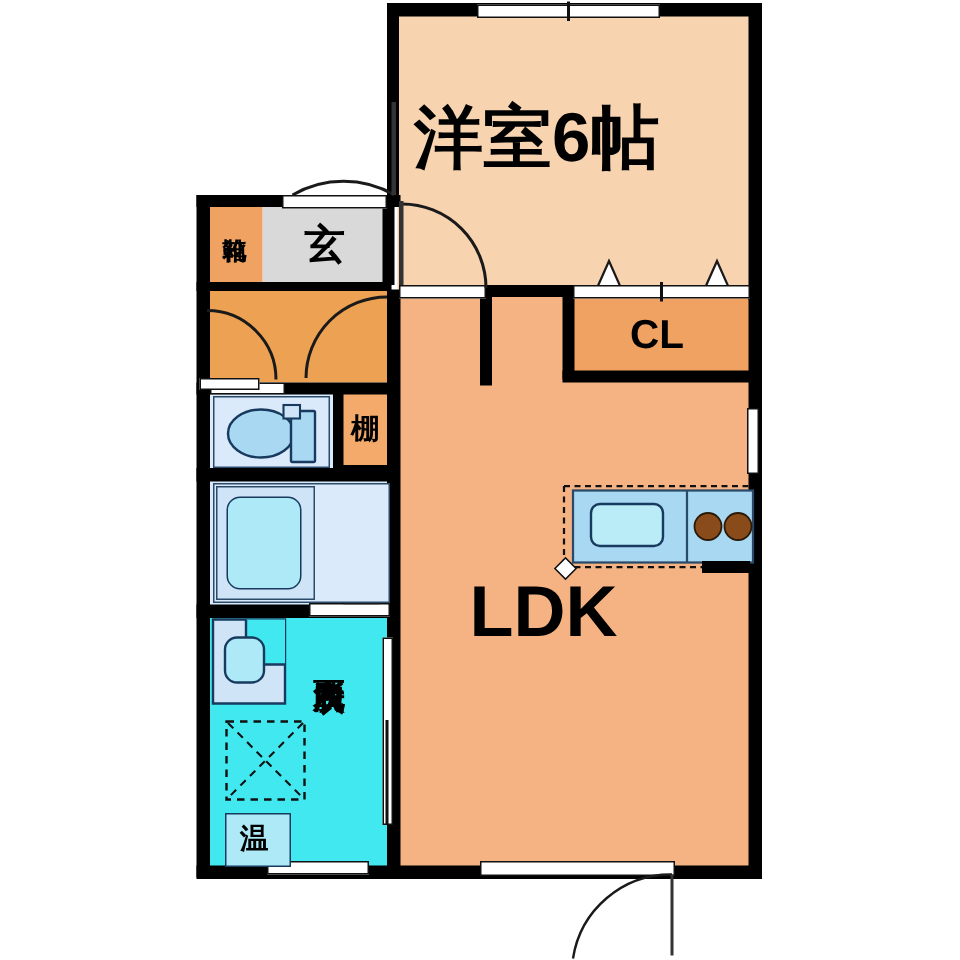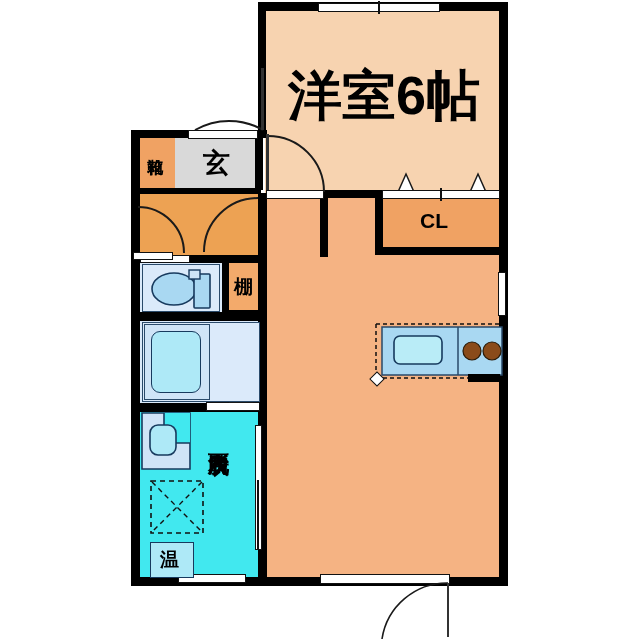--- a/index.html
+++ b/index.html
@@ -160,24 +160,25 @@
     <line x1="2" y1="2" x2="126" y2="2" stroke="#111" stroke-width="1.5" stroke-dasharray="4,3"></line>
     <rect x="8" y="5" width="120" height="48" fill="#a9d8f2" stroke="#2a4a6a" stroke-width="1.5"></rect>
     <line x1="84" y1="5" x2="84" y2="53" stroke="#2a4a6a" stroke-width="1.5"></line>
     <rect x="20" y="14" width="48" height="28" rx="6" fill="#b9ecf7" stroke="#173a5e" stroke-width="1.6"></rect>
     <circle cx="98" cy="29" r="9" fill="#8a4b1a" stroke="#2a1a08" stroke-width="1.2"></circle>
     <circle cx="118" cy="29" r="9" fill="#8a4b1a" stroke="#2a1a08" stroke-width="1.2"></circle>
     <rect x="-2" y="52" width="10" height="10" transform="rotate(45 3 57)" fill="#ffffff" stroke="#111" stroke-width="1"></rect>
   </svg>
   <div class="wall" style="left:468px;top:374px;width:32px;height:8px;"></div>
 
-  <div class="label" style="left:288px;top:68px;font-size:54px;letter-spacing:0px;">洋室6帖</div>
+  <div class="label" style="left:276px;top:68px;font-size:46px;letter-spacing:0px;">洋室6帖</div>
 
+  <div class="label" style="left:313px;top:385px;font-size:48px;">LDK</div>
 
-  <div class="label" style="left:420px;top:210px;font-size:21px;">CL</div>
+  <div class="label" style="left:420px;top:210px;font-size:27px;">CL</div>
 
   <div class="label" style="left:203px;top:150px;font-size:27px;">玄</div>
 
   <div class="vlabel" style="left:147px;top:146px;font-size:16px;">靴箱</div>
 
   <div class="label" style="left:234px;top:277px;font-size:19px;">棚</div>
 
   <div class="vlabel" style="left:208px;top:437px;font-size:21px;">洗面脱衣所</div>
 
 </div>

